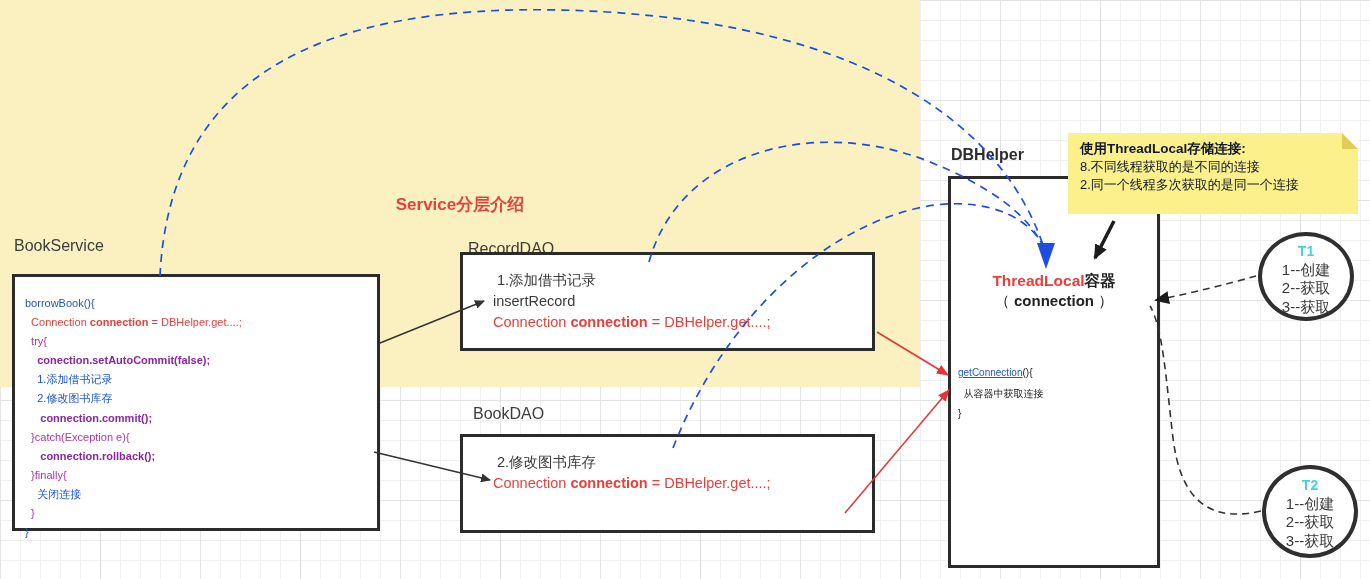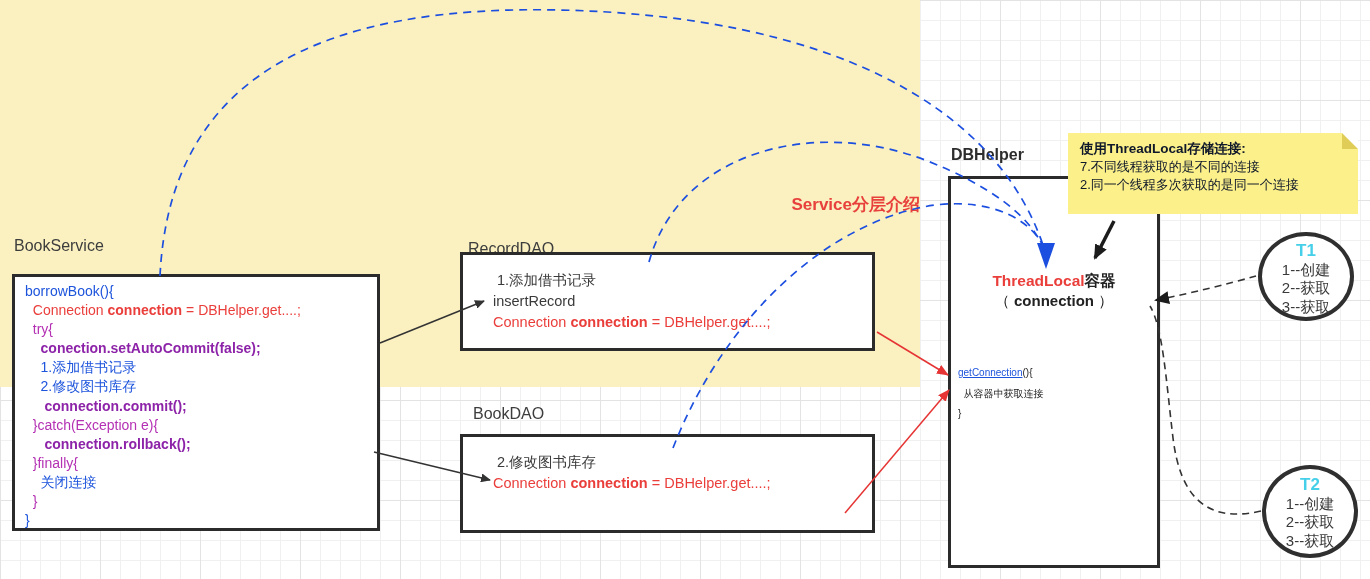--- a/index.html
+++ b/index.html
@@ -15,29 +15,29 @@
       linear-gradient(to right, #e3e3e3 1px, transparent 1px),
       linear-gradient(to bottom, #e3e3e3 1px, transparent 1px),
       linear-gradient(to right, #f0f0f0 1px, transparent 1px),
       linear-gradient(to bottom, #f0f0f0 1px, transparent 1px);
     background-size:100px 100px,100px 100px,20px 20px,20px 20px;
   }
   .abs { position:absolute; }
 
   
   .region { left:0; top:178; width:920px; height:387px; background:#faf0c0; z-index:1; }
-  .region-title { left:0; top:193px; width:920px; text-align:right; font-size:17px;
+  .region-title { left:0; top:193px; width:920px; text-align:center; font-size:17px;
     font-weight:bold; color:#e8413c; z-index:2; }
 
   
   .dbox { background:#fff; border:3px solid #2b2b2b; z-index:3; }
   .box-label { color:#3d3d3d; font-size:16px; z-index:3; }
 
-  .bs-box { left:12px; top:274px; width:368px; height:257px; padding:5px 0 0 10px;
-    font-size:14px; line-height:19.1px; white-space:pre; }
+  .bs-box { left:12px; top:274px; width:368px; height:257px; padding:17px 0 0 10px;
+    font-size:11px; line-height:19.1px; white-space:pre; }
   .rd-box { left:460px; top:252px; width:415px; height:99px; padding:15px 0 0 30px;
     font-size:14.5px; line-height:21px; white-space:pre; }
   .bd-box { left:460px; top:434px; width:415px; height:99px; padding:15px 0 0 30px;
     font-size:14.5px; line-height:21px; white-space:pre; }
 
   .db-box { left:948px; top:176px; width:212px; height:392px; }
   .db-header { left:948px; top:271px; width:212px; text-align:center; z-index:4;
     font-size:15px; line-height:20px; color:#222; }
   .db-header .line:first-child { font-weight:bold; font-size:15.5px; }
   .db-method { left:958px; top:363px; width:200px; z-index:4; font-size:10px;
@@ -58,21 +58,21 @@
     padding:7px 10px 0 12px; font-size:13px; line-height:18px; color:#0f172a; z-index:40; }
   .note::after { content:""; position:absolute; top:0; right:0; width:0; height:0;
     border-bottom:16px solid #e0cd58; border-right:16px solid #fff; }
   .note .line:first-child { font-weight:bold; font-size:13.5px; }
 
   
   .thread { border:4px solid #2f2f2f; border-radius:50%; background:#fff; z-index:10;
     text-align:center; font-size:15px; line-height:18.5px; color:#3a3a3a; }
   .t1 { left:1258px; top:232px; width:96px; height:89px; padding-top:6px; }
   .t2 { left:1262px; top:465px; width:96px; height:93px; padding-top:7px; }
-  .thread .line:first-child { color:#45cfe8; font-weight:bold; font-size:17px; }
+  .thread .line:first-child { color:#45cfe8; font-weight:bold; font-size:14px; }
 
   svg.overlay { position:absolute; left:0; top:0; z-index:50; pointer-events:none; }
 </style>
 </head>
 <body>
 
 <div id="canvas">
 
   <div class="abs region"></div>
   <div class="abs region-title">Service分层介绍</div>
@@ -89,21 +89,21 @@
   <div class="abs box-label b" style="left:951px; top:146px; color:#2d2d2d;">DBHelper</div>
   <div class="abs dbox db-box"></div>
   <div class="abs db-header">
       <div class="line"><span class="c-red b">ThreadLocal</span><span class="c-ink b">容器</span></div>
       <div class="line"><span class="c-ink">（ </span><span class="c-ink b">connection</span><span class="c-ink"> ）</span></div>
     </div>
   <div class="abs db-method"><div class="line"><span class="c-blue u">getConnection</span><span class="c-ink">(){</span></div><div class="line"><span class="c-ink">  从容器中获取连接</span></div><div class="line"><span class="c-ink">}</span></div></div>
 
   <div class="abs note">
       <div class="line">使用ThreadLocal存储连接:</div>
-      <div class="line">7.不同线程获取的是不同的连接</div>
+      <div class="line">8.不同线程获取的是不同的连接</div>
       <div class="line">2.同一个线程多次获取的是同一个连接</div>
     </div>
 
   <div class="abs thread t1">
       <div class="line">T1</div>
       <div class="line">1--创建</div>
       <div class="line">2--获取</div>
       <div class="line">3--获取</div>
     </div>
   <div class="abs thread t2">

